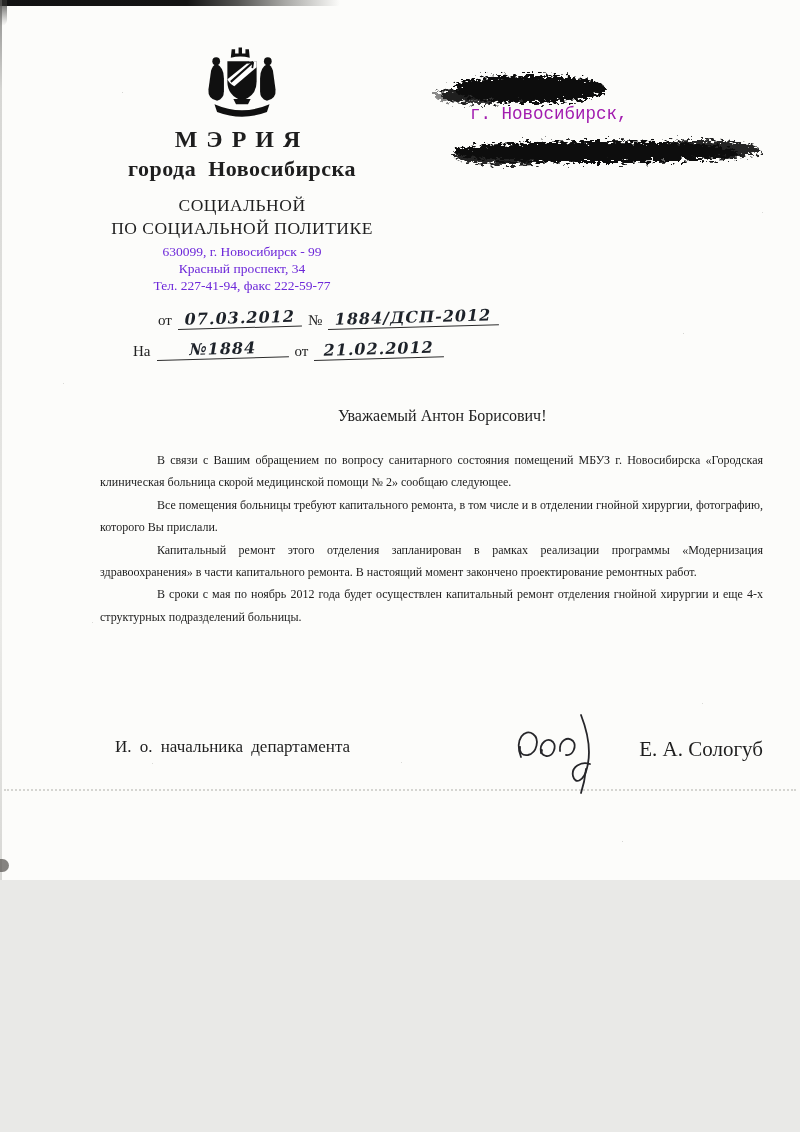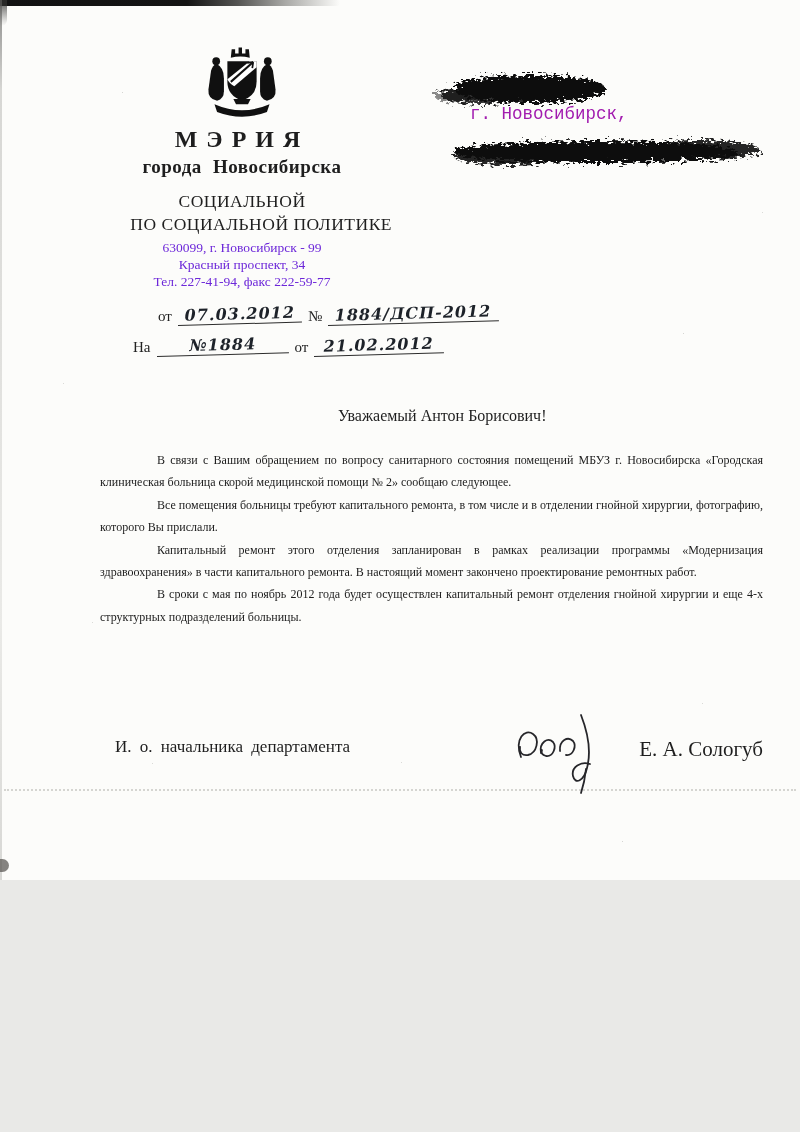--- a/index.html
+++ b/index.html
@@ -47,23 +47,23 @@
       762px 212px 0 rgba(140,140,135,.3), 63px 383px 0 rgba(140,140,135,.3),
       482px 983px 0 rgba(140,140,135,.3), 282px 1092px 0 rgba(140,140,135,.35),
       702px 703px 0 rgba(140,140,135,.3), 152px 763px 0 rgba(140,140,135,.3);
   }
   
   .header-col{
     position:absolute;left:92px;top:44px;width:300px;text-align:center;
   }
   .emblem{display:inline-block;}
   .org1{font-size:24px;font-weight:bold;letter-spacing:9px;margin-top:4px;}
-  .org2{font-size:19px;font-weight:bold;word-spacing:6px;margin-top:3px;letter-spacing:.5px;}
+  .org2{font-size:22px;font-weight:bold;word-spacing:6px;margin-top:3px;letter-spacing:.5px;}
   .dept1{font-size:17.5px;margin-top:13px;letter-spacing:.5px;}
-  .dept2{font-size:17.5px;margin-top:2px;letter-spacing:.5px;text-align:right;}
+  .dept2{font-size:17.5px;margin-top:2px;letter-spacing:.5px;}
   .addr{font-family:Liberation Serif, serif;font-size:13.5px;line-height:17px;margin-top:4px;color:#6d28d9;}
   .ref-line{white-space:nowrap;text-align:left;font-size:15px;color:#222;}
   .ref-line-1{margin-top:16px;padding-left:66px;}
   .ref-line-2{margin-top:11px;padding-left:41px;}
   .hand{
     display:inline-block;
     font-family:"DejaVu Serif", serif;font-style:italic;font-weight:bold;
     font-size:16px;letter-spacing:1px;color:#1d2229;
     border-bottom:1.2px solid #2c2c2c;
     padding:0 7px 0 7px;transform:rotate(-1.6deg);transform-origin:left bottom;

